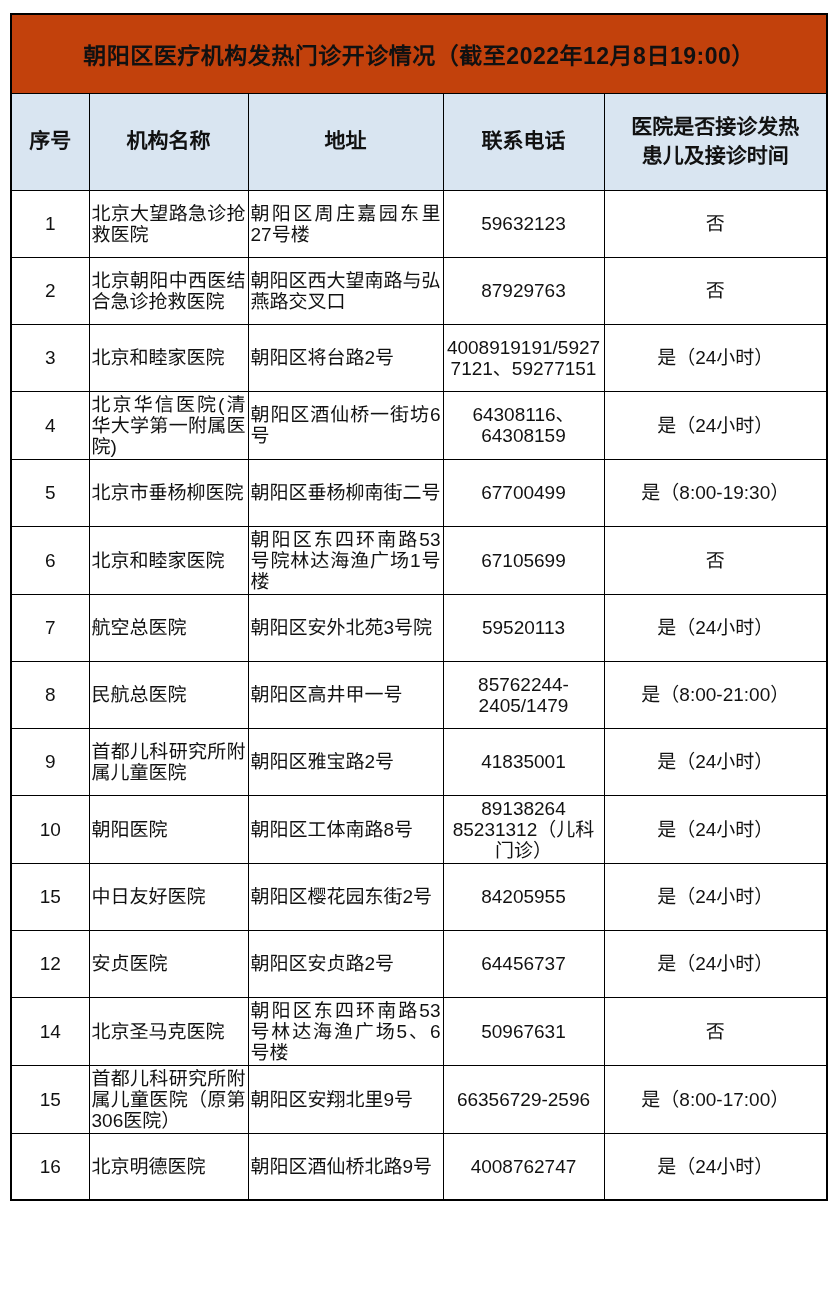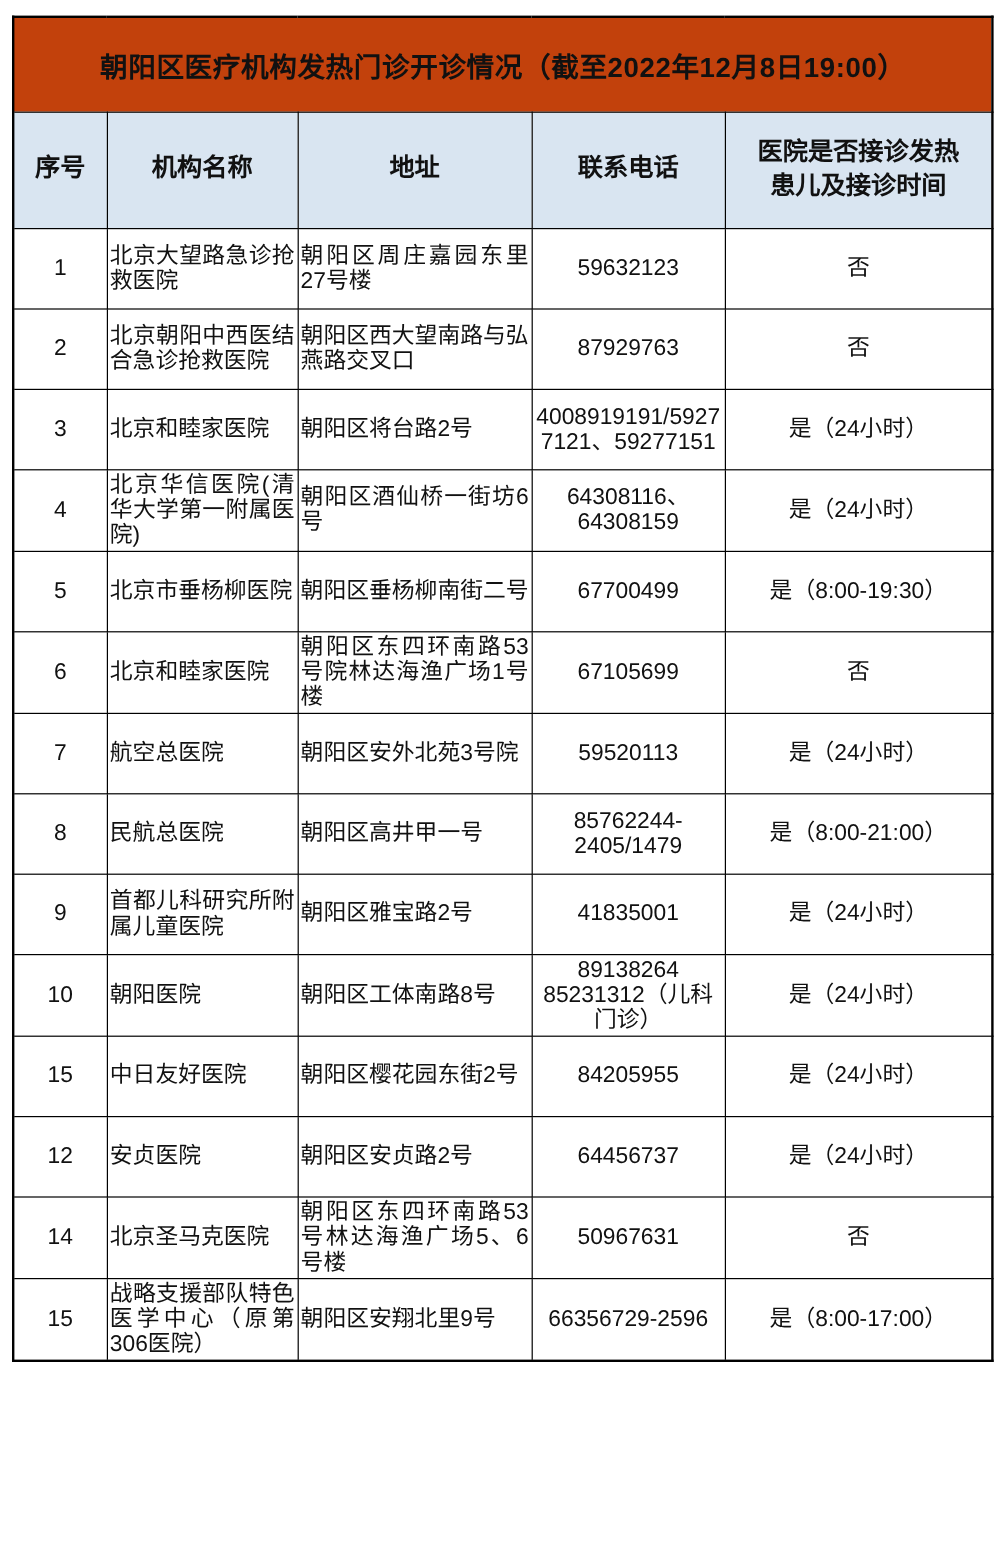--- a/index.html
+++ b/index.html
@@ -178,20 +178,27 @@
         </tr>
         <tr>
           <td class="cell-index">14</td>
           <td class="cell-name">北京圣马克医院</td>
           <td class="cell-address">朝阳区东四环南路53号林达海渔广场5、6号楼</td>
           <td class="cell-phone">50967631</td>
           <td class="cell-fever">否</td>
         </tr>
         <tr>
           <td class="cell-index">15</td>
-          <td class="cell-name">战略支援部队特色医学中心（原第306医院）</td>
+          <td class="cell-name">首都儿科研究所附属儿童医院（原第306医院）</td>
           <td class="cell-address">朝阳区安翔北里9号</td>
           <td class="cell-phone">66356729-2596</td>
           <td class="cell-fever">是（8:00-17:00）</td>
+        </tr>
+        <tr>
+          <td class="cell-index">16</td>
+          <td class="cell-name">北京明德医院</td>
+          <td class="cell-address">朝阳区酒仙桥北路9号</td>
+          <td class="cell-phone">4008762747</td>
+          <td class="cell-fever">是（24小时）</td>
         </tr>
       </tbody>
   </table>
 </div>
 
 </body></html>

